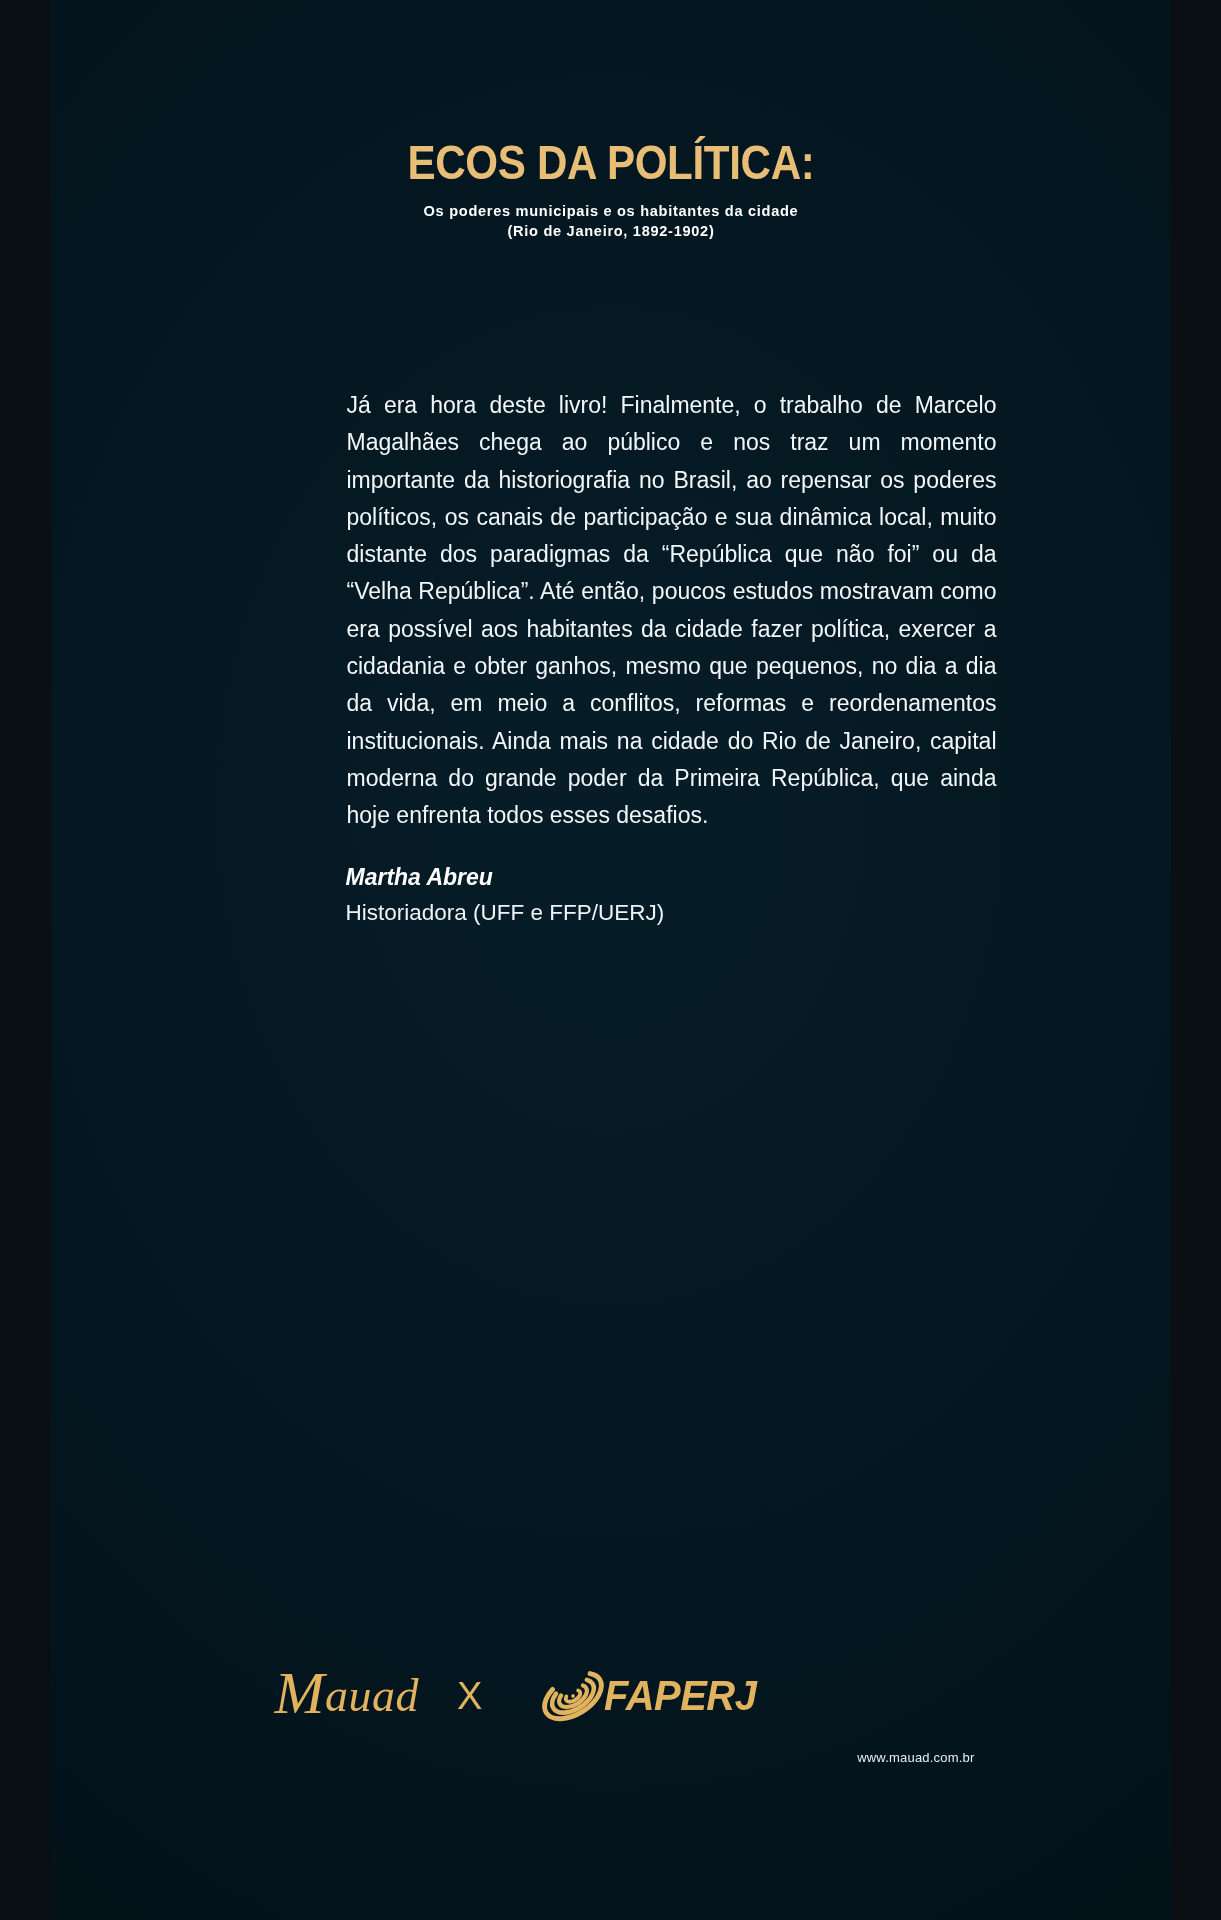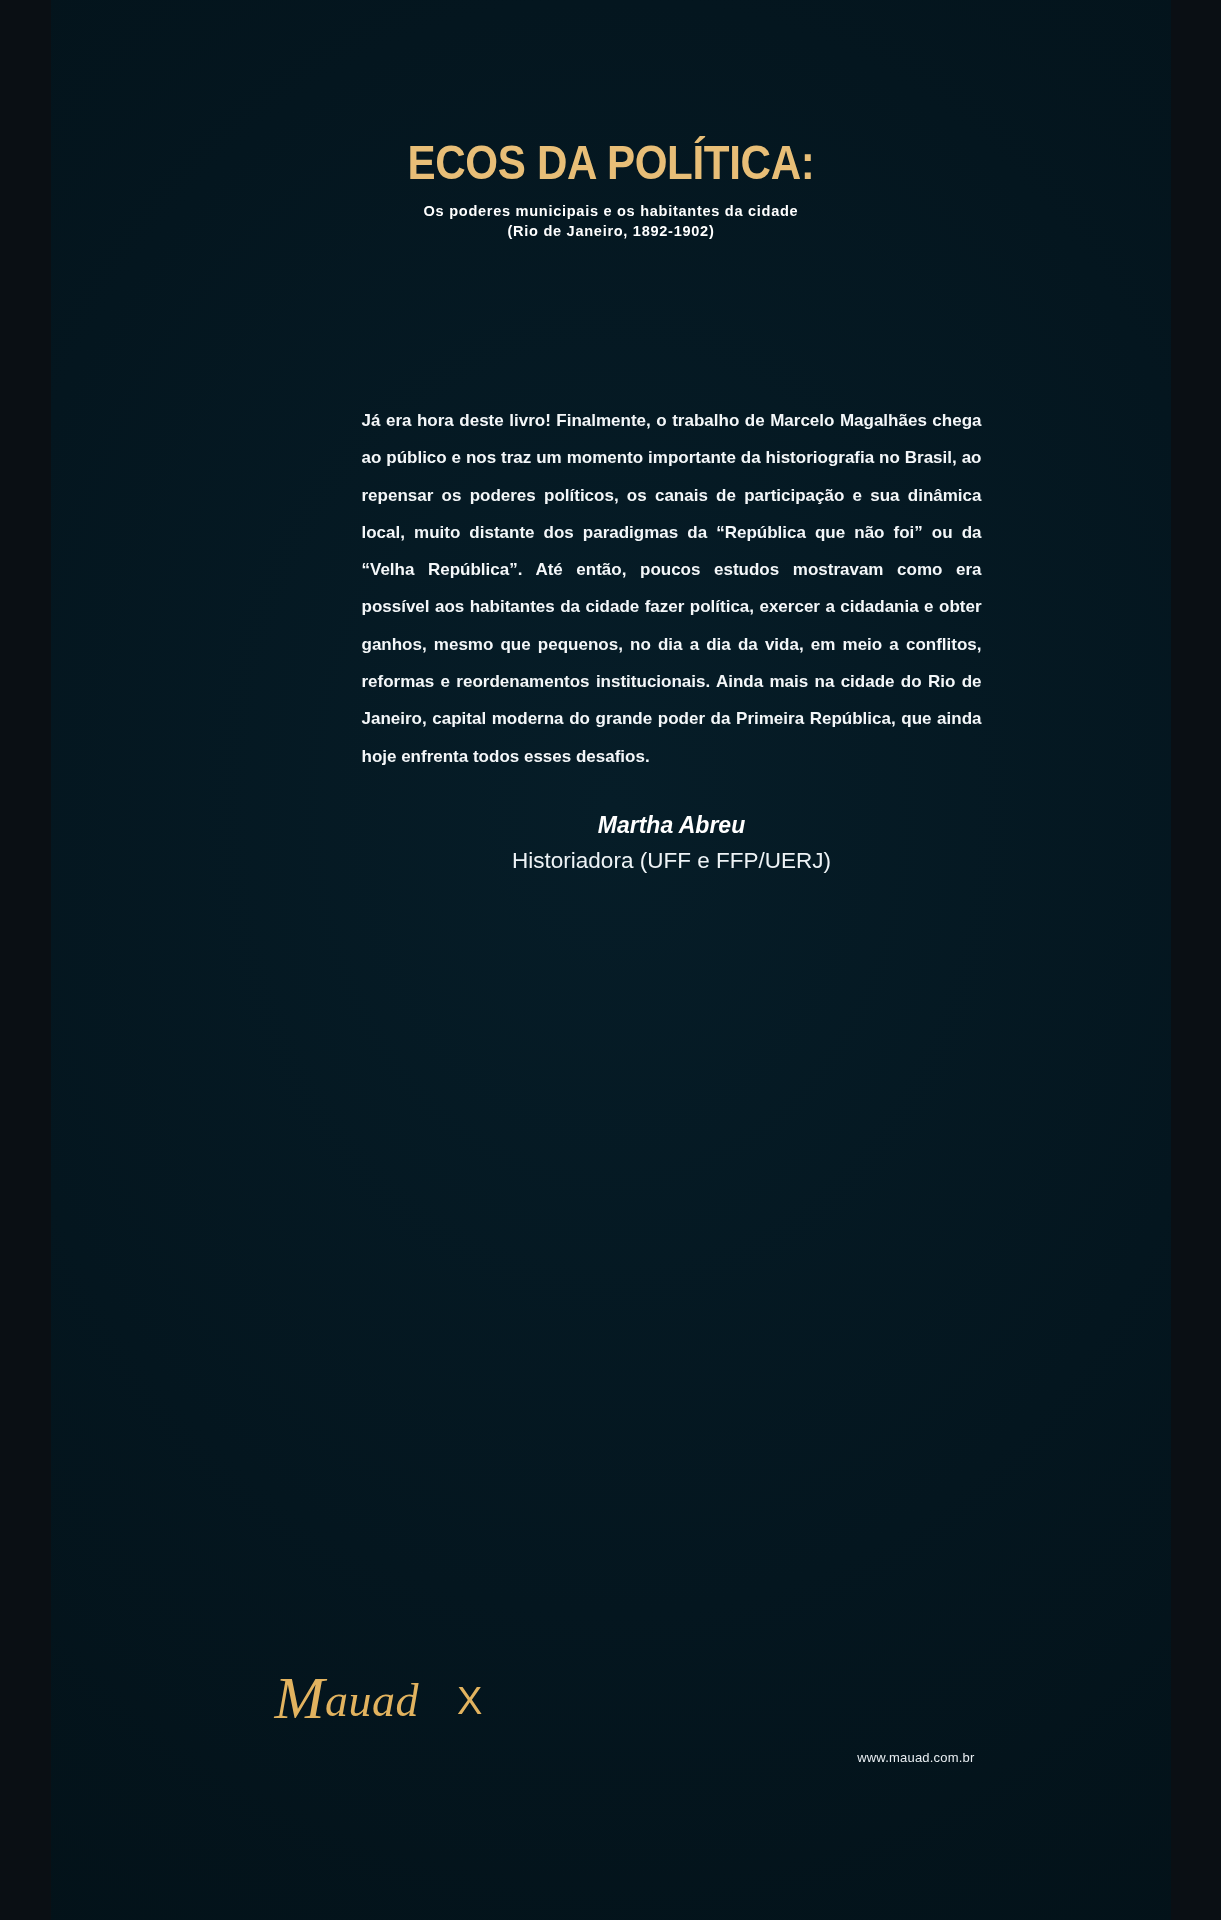--- a/index.html
+++ b/index.html
@@ -64,35 +64,34 @@
 
   
   .blurb {
     position: absolute;
     top: 386px;
     left: 295px;
     width: 652px;
   }
 
   .blurb p {
-    margin: 16px;
+    margin: 1px;
     color: #f4f7f9;
     font-family: "Liberation Sans", sans-serif;
-    font-size: 17px;
-    font-weight: bold;
+    font-size: 23px;
+    font-weight: normal;
     line-height: 37.3px;
     text-align: justify;
     text-justify: inter-word;
     -webkit-hyphens: none;
     hyphens: none;
   }
 
   .attribution {
-    margin-top: 33px;
-    text-align: center;
+    margin-top: 25px;
   }
 
   .attrib-name {
     display: block;
     color: #ffffff;
     font-family: "Liberation Sans", sans-serif;
     font-size: 23px;
     font-weight: bold;
     font-style: italic;
     line-height: 1.5;
@@ -199,17 +198,29 @@
       <span class="attrib-role">Historiadora (UFF e FFP/UERJ)</span>
     </div>
   </div>
 
   <div class="logo-row">
 
     <span class="mauad-logo"><span class="cap">M</span><span>auad</span></span>
 
     <span class="mauad-x">X</span>
 
+    <span class="faperj-logo">
+      <svg class="faperj-mark" viewBox="0 0 100 80" aria-hidden="true">
+        <g transform="translate(50 40) rotate(-32)" fill="none" stroke="#e2b35f">
+          <ellipse cx="0" cy="0" rx="45" ry="26" stroke-width="7" stroke-dasharray="170 60" stroke-dashoffset="20" stroke-linecap="round"></ellipse>
+          <ellipse cx="0" cy="0" rx="33" ry="19" stroke-width="6.5" stroke-dasharray="120 50" stroke-dashoffset="15" stroke-linecap="round"></ellipse>
+          <ellipse cx="0" cy="0" rx="22" ry="12.5" stroke-width="6" stroke-dasharray="78 36" stroke-dashoffset="10" stroke-linecap="round"></ellipse>
+          <ellipse cx="0" cy="0" rx="11.5" ry="6.5" stroke-width="5.5" stroke-dasharray="40 20" stroke-dashoffset="6" stroke-linecap="round"></ellipse>
+          <circle cx="0" cy="0" r="2.6" fill="#e2b35f" stroke="none"></circle>
+        </g>
+      </svg>
+      <span class="faperj-word">FAPERJ</span>
+    </span>
   </div>
 
   <div class="site-url">www.mauad.com.br</div>
 
 </div>
 
 </body></html>

